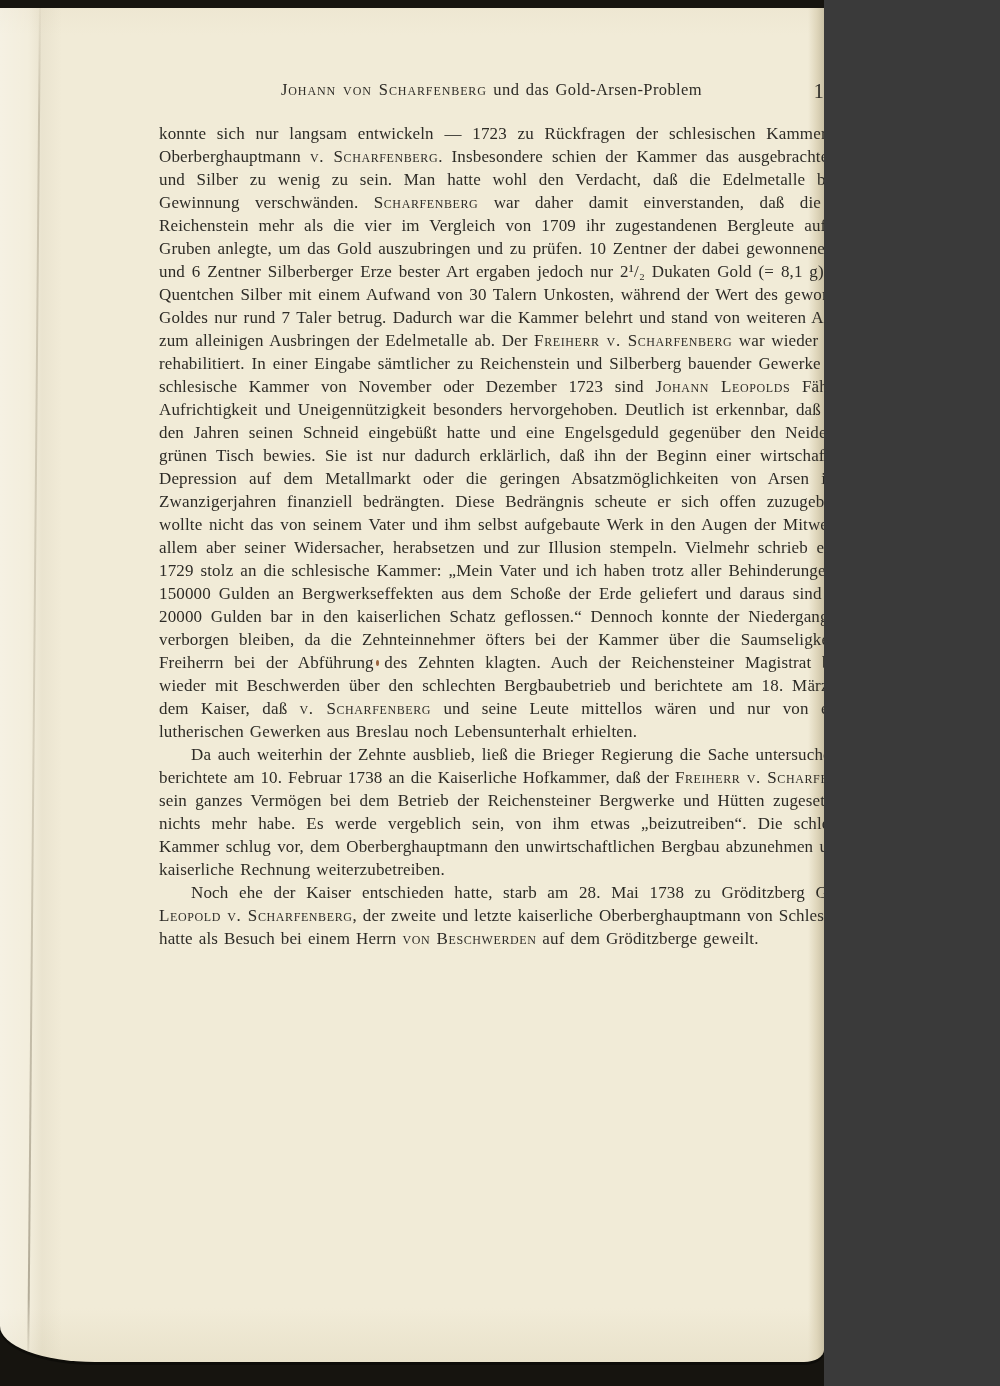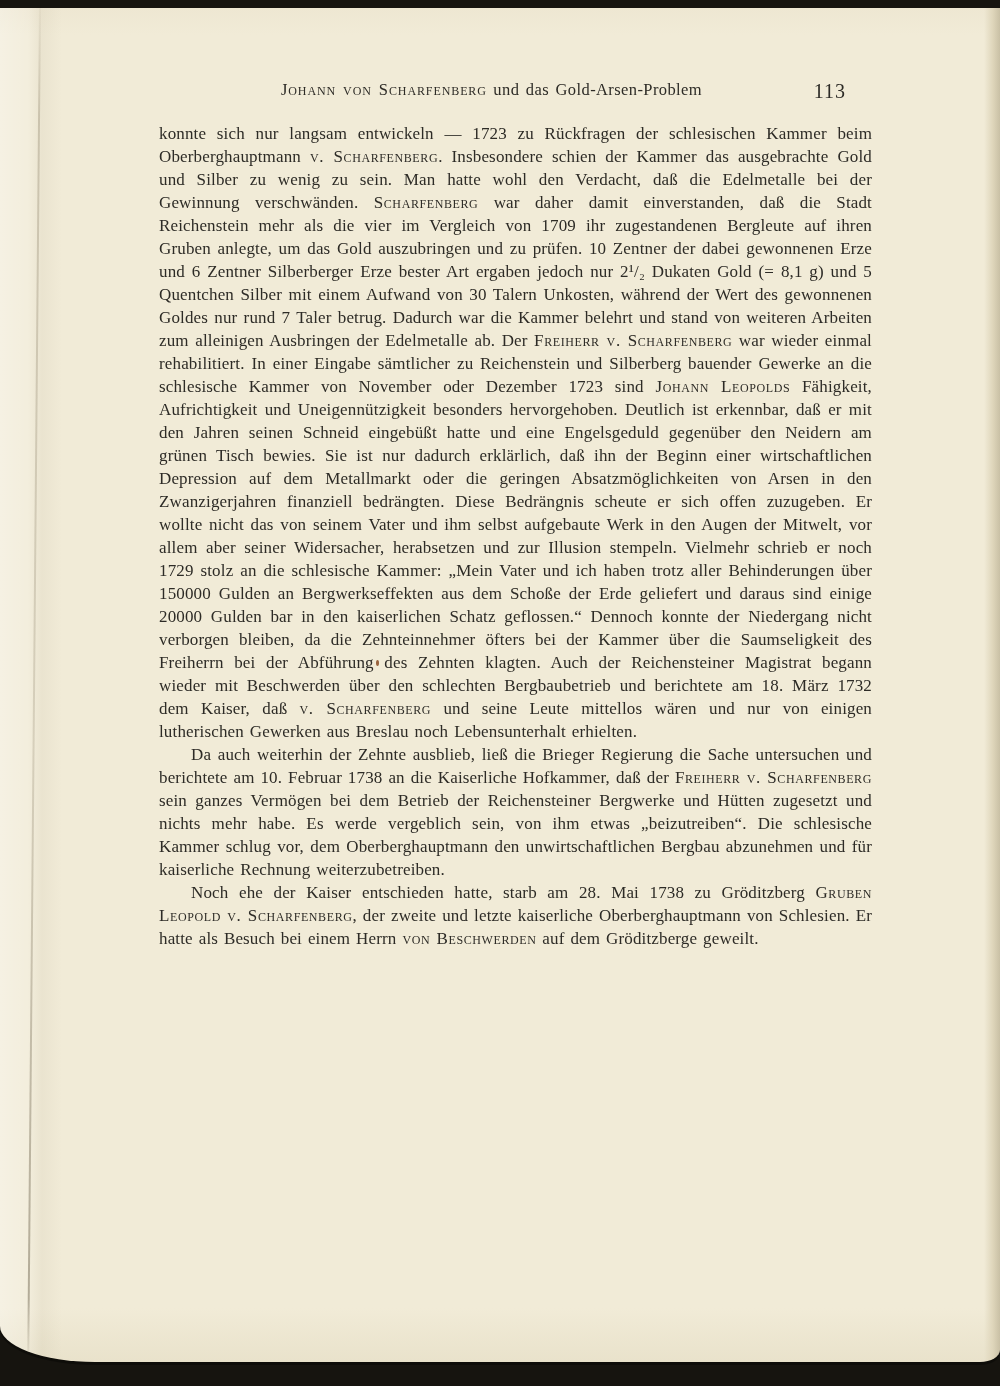--- a/index.html
+++ b/index.html
@@ -4,21 +4,21 @@
 <style>
   :root{
     --paper:#f1ebd7;
     --ink:#2d2b26;
     --backdrop:#16140f;
   }
   html,body{margin:0;padding:0;}
   body{background:#3a3a3a;font-family:"Liberation Serif","DejaVu Serif",serif;}
   .scene{
     position:relative;
-    width:1000px;height:1386px;
+    width:824px;height:1386px;
     background:var(--backdrop);
     overflow:hidden;
   }
   .page{
     position:absolute;
     left:0; right:0; top:8px; bottom:24px;
     background:
       linear-gradient(90deg, rgba(255,255,255,0.30) 0px, rgba(255,255,255,0.14) 28px, rgba(120,108,82,0.06) 42px, rgba(120,108,82,0) 62px),
       linear-gradient(270deg, #c9c0a5 0px, #ded5ba 7px, rgba(238,231,213,0) 16px),
       linear-gradient(180deg, #eee7d2 0%, var(--paper) 2%, var(--paper) 96%, #e9e2cb 100%);

